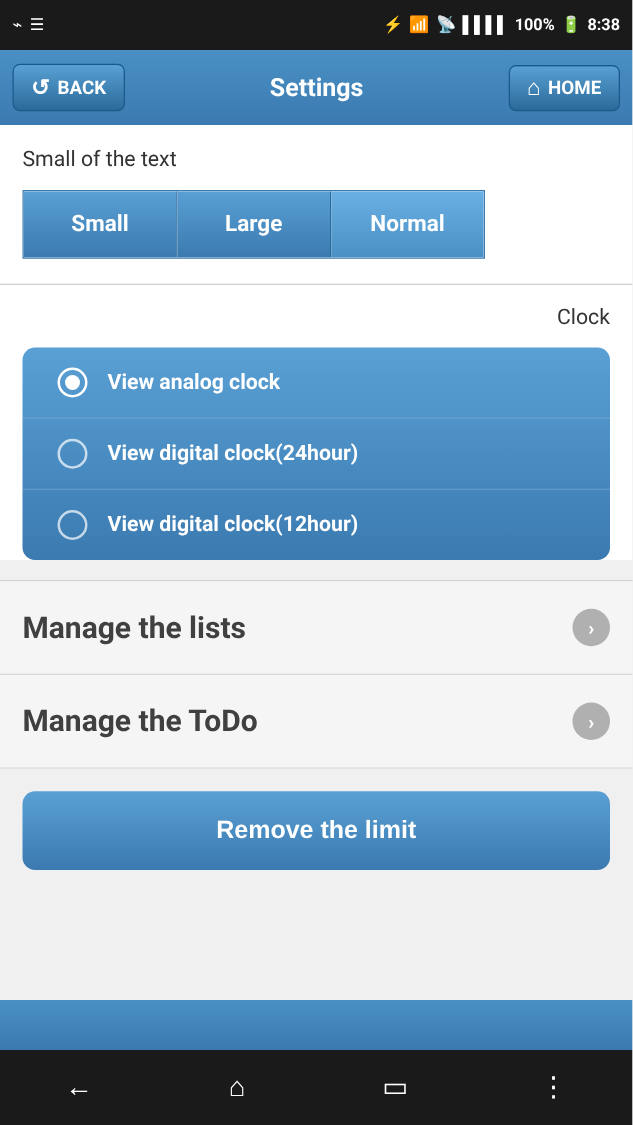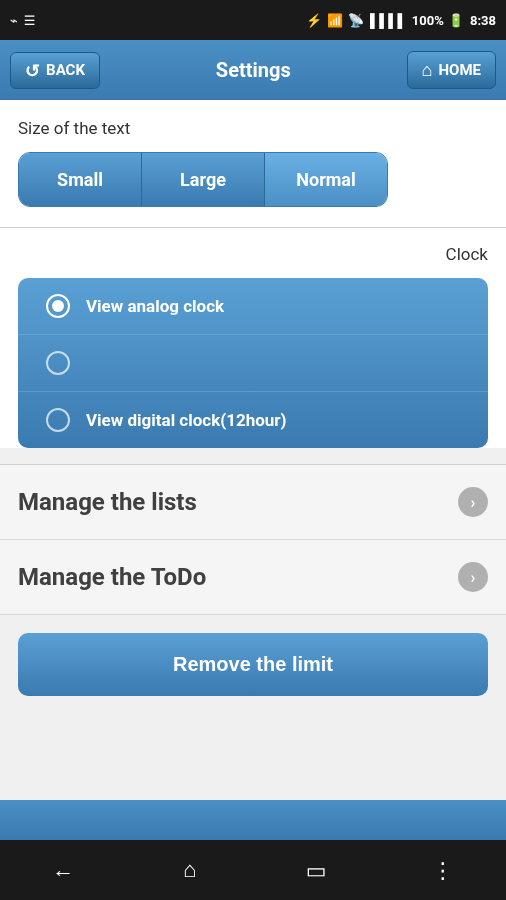--- a/index.html
+++ b/index.html
@@ -66,21 +66,21 @@
     
     .section-label {
       font-size: 17px;
       color: #333;
       margin-bottom: 14px;
       font-weight: normal;
     }
 
     .text-size-buttons {
       display: flex;
-      border-radius: 12px;
+      border-radius: 0;
       overflow: hidden;
       border: 1px solid #3a7ab0;
       width: 370px;
       margin-bottom: 20px;
     }
     .text-size-btn {
       flex: 1;
       padding: 16px 0;
       text-align: center;
       font-size: 18px;
@@ -258,39 +258,40 @@
   <span class="nav-title">Settings</span>
   <div class="nav-btn">
     <span class="icon">⌂</span>
     <span>HOME</span>
   </div>
 </div>
 
 <div class="content">
 
   <div>
-    <div class="section-label">Size of the text</div>
+    <div class="section-label">Small of the text</div>
     <div class="text-size-buttons">
       <div class="text-size-btn">Small</div>
       <div class="text-size-btn">Large</div>
       <div class="text-size-btn active">Normal</div>
     </div>
   </div>
 
   <div class="divider"></div>
 
   <div class="clock-section">
     <div class="clock-label">Clock</div>
     <div class="clock-options">
       <div class="clock-option">
         <div class="radio-circle selected"></div>
         <span class="clock-option-text">View analog clock</span>
       </div>
       <div class="clock-option">
         <div class="radio-circle"></div>
+        <span class="clock-option-text">View digital clock(24hour)</span>
       </div>
       <div class="clock-option">
         <div class="radio-circle"></div>
         <span class="clock-option-text">View digital clock(12hour)</span>
       </div>
     </div>
   </div>
 </div>
 
 <div class="divider"></div>

